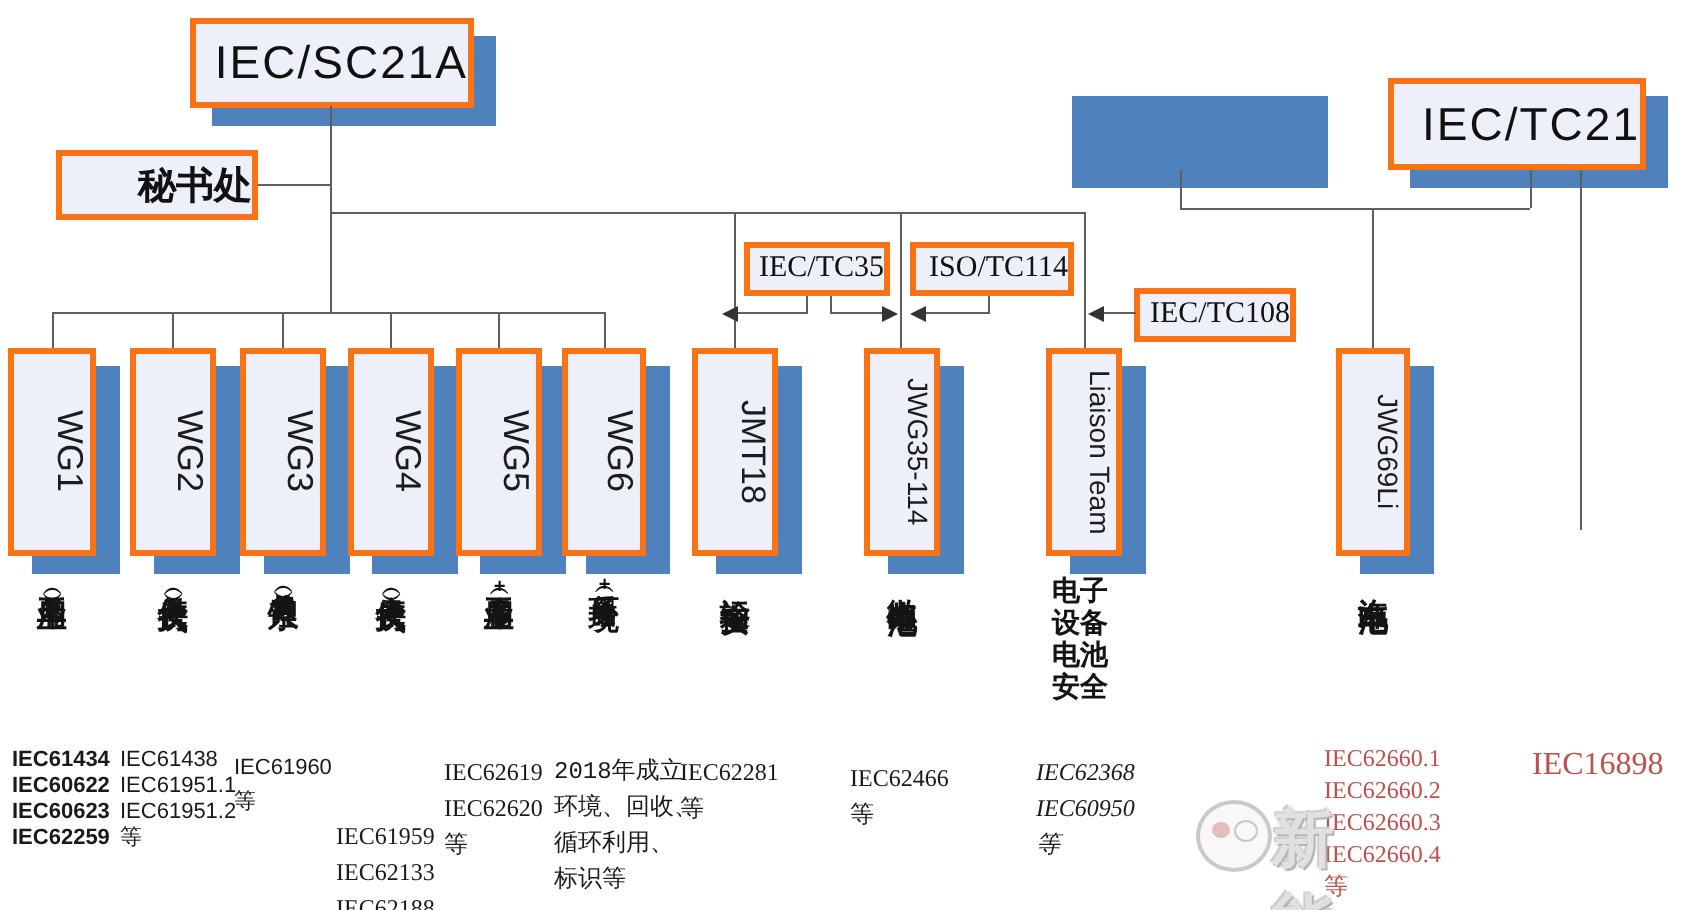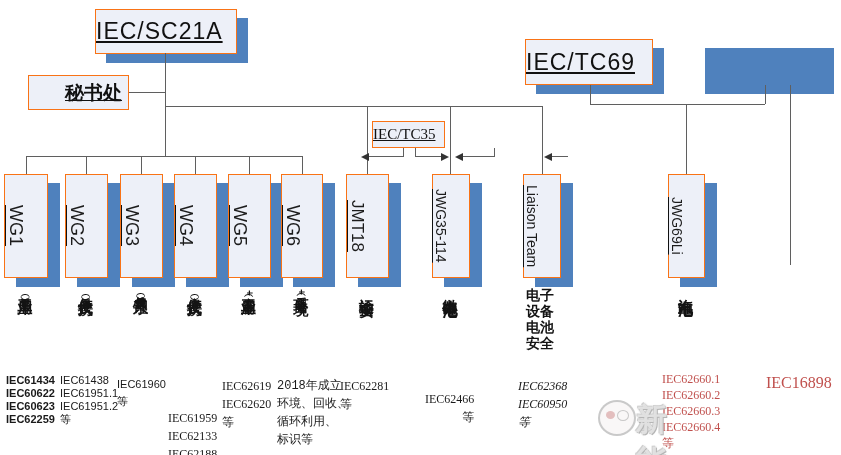--- a/index.html
+++ b/index.html
@@ -1,20 +1,20 @@
 <!DOCTYPE html>
 <html><head>
 <meta charset="utf-8">
 <style>
   html,body{margin:0;padding:0;background:#fff;}
   #canvas{position:relative;width:841px;height:455px;background:#ffffff;overflow:hidden;
           font-family:"Liberation Sans",sans-serif;}
   .shadow{position:absolute;background:#4f81bd;}
-  .node{position:absolute;background:#edf0f8;border:1px solid #f97316;
-        display:flex;align-items:center;justify-content:flex-start;color:#111;box-sizing:border-box;text-decoration:underline;}
+  .node{position:absolute;background:#edf0f8;border:3px solid #f97316;
+        display:flex;align-items:center;justify-content:flex-end;color:#111;box-sizing:border-box;}
   .big{font-size:23px;letter-spacing:1px;}
   .mid{font-size:19px;font-family:"Liberation Serif",serif;font-weight:bold;}
   .small{font-size:15px;font-family:"Liberation Serif",serif;}
   .vbox-text{writing-mode:vertical-rl;text-orientation:mixed;color:#1c1c1c;}
   .line{position:absolute;background:#5f5f5f;}
   .ah{position:absolute;width:0;height:0;border-top:4px solid transparent;border-bottom:4px solid transparent;}
   .ah.l{border-right:8px solid #333;}
   .ah.r{border-left:8px solid #333;}
   .scope-v{position:absolute;writing-mode:vertical-rl;text-orientation:mixed;
            font-weight:bold;color:#141414;line-height:1;}
@@ -48,28 +48,34 @@
   <div class="shadow" style="left:106px;top:18px;width:142px;height:45px;"></div>
   <div class="node big" style="left:95px;top:9px;width:142px;height:45px;">
     <span>IEC/SC21A</span>
   </div>
 
   <div class="node mid" style="left:28px;top:75px;width:101px;height:35px;padding-left:36px;">
     <span>秘书处</span>
   </div>
 
   <div class="shadow" style="left:536px;top:48px;width:128px;height:46px;"></div>
-  <div class="node big" style="left:525px;top:39px;width:128px;height:46px;">
-    <span>IEC/TC69</span>
-  </div>
 
   <div class="shadow" style="left:705px;top:48px;width:129px;height:46px;"></div>
+  <div class="node big" style="left:694px;top:39px;width:129px;height:46px;">
+    <span>IEC/TC21</span>
+  </div>
 
   <div class="node small" style="left:372px;top:121px;width:73px;height:27px;">
     <span>IEC/TC35</span>
+  </div>
+  <div class="node small" style="left:455px;top:121px;width:82px;height:27px;">
+    <span>ISO/TC114</span>
+  </div>
+  <div class="node small" style="left:567px;top:144px;width:81px;height:27px;">
+    <span>IEC/TC108</span>
   </div>
 
   <div class="rednote" style="left:766px;top:374px;">IEC16898</div>
   <div class="wm">
     <span class="wm-logo" style="left:598px;top:400px;"></span>
     <span class="wm-text" style="left:636px;top:399px;">新能源时代</span>
   </div>
 
   <div id="dyn">
       <div class="line" style="left: 165px; top: 53px; width: 1px; height: 103px;"></div>
@@ -171,21 +177,21 @@
       <div class="scope-v" style="left: 358.5px; top: 287px; height: 110px;"><span class="main">运输安全</span></div>
       <div class="stds wide" style="left: 340px; top: 377px;">
         <div>IEC62281</div>
         <div>等</div>
       </div>
       <div class="shadow" style="left: 444px; top: 183px; width: 38px; height: 104px;"></div>
       <div class="node" style="left: 432px; top: 174px; width: 38px; height: 104px;">
         <span class="vbox-text" style="font-size: 14px;">JWG35-114</span>
       </div>
       <div class="scope-v" style="left: 442px; top: 287px; height: 110px;"><span class="main">微小锂电池</span></div>
-      <div class="stds wide" style="left: 425px; top: 390px; text-align: right;">
+      <div class="stds wide" style="left: 425px; top: 380px;">
         <div>IEC62466</div>
         <div>等</div>
       </div>
       <div class="shadow" style="left: 535px; top: 183px; width: 38px; height: 104px;"></div>
       <div class="node" style="left: 523px; top: 174px; width: 38px; height: 104px;">
         <span class="vbox-text" style="font-size: 14px;">Liaison Team</span>
       </div>
       <div class="scope-h" style="left: 526px; top: 287px; width: 32px;">电子设备电池安全</div>
       <div class="stds wide" style="left: 518px; top: 377px; font-style: italic;">
         <div>IEC62368</div>

